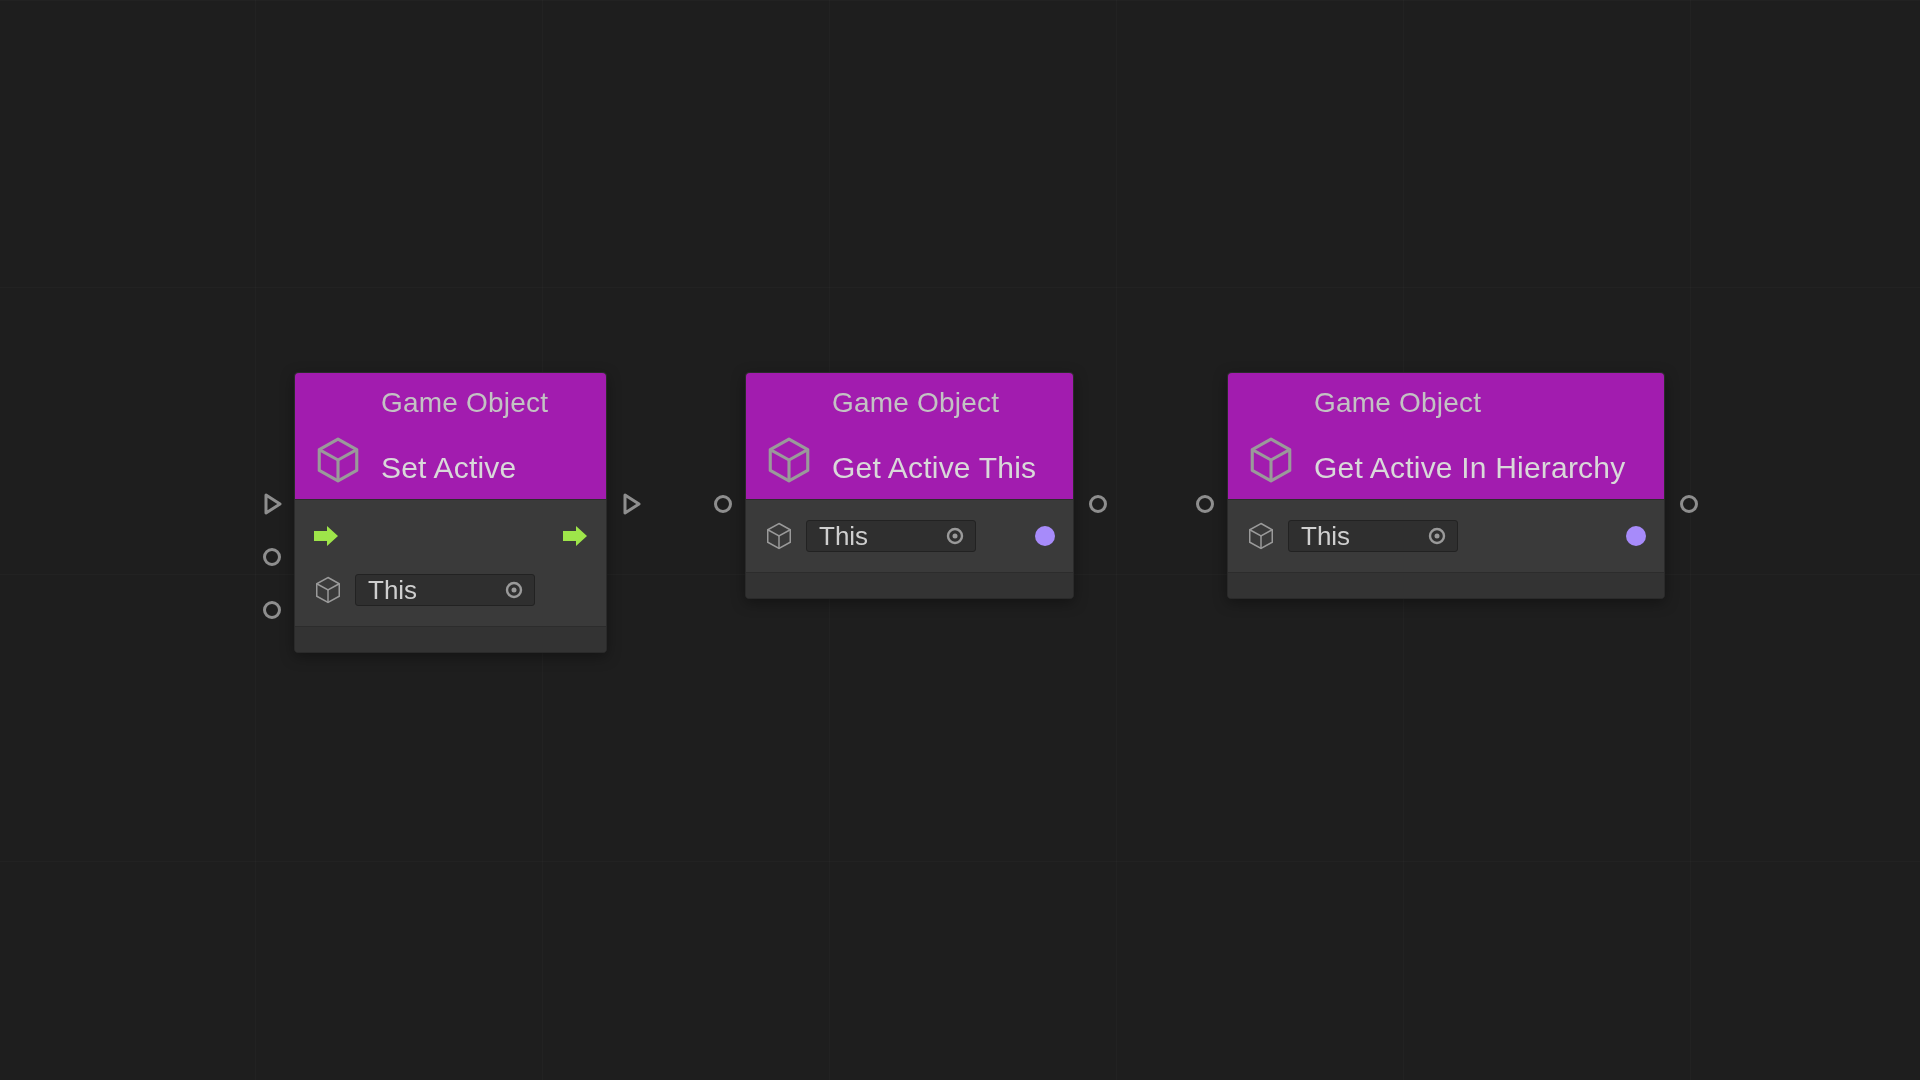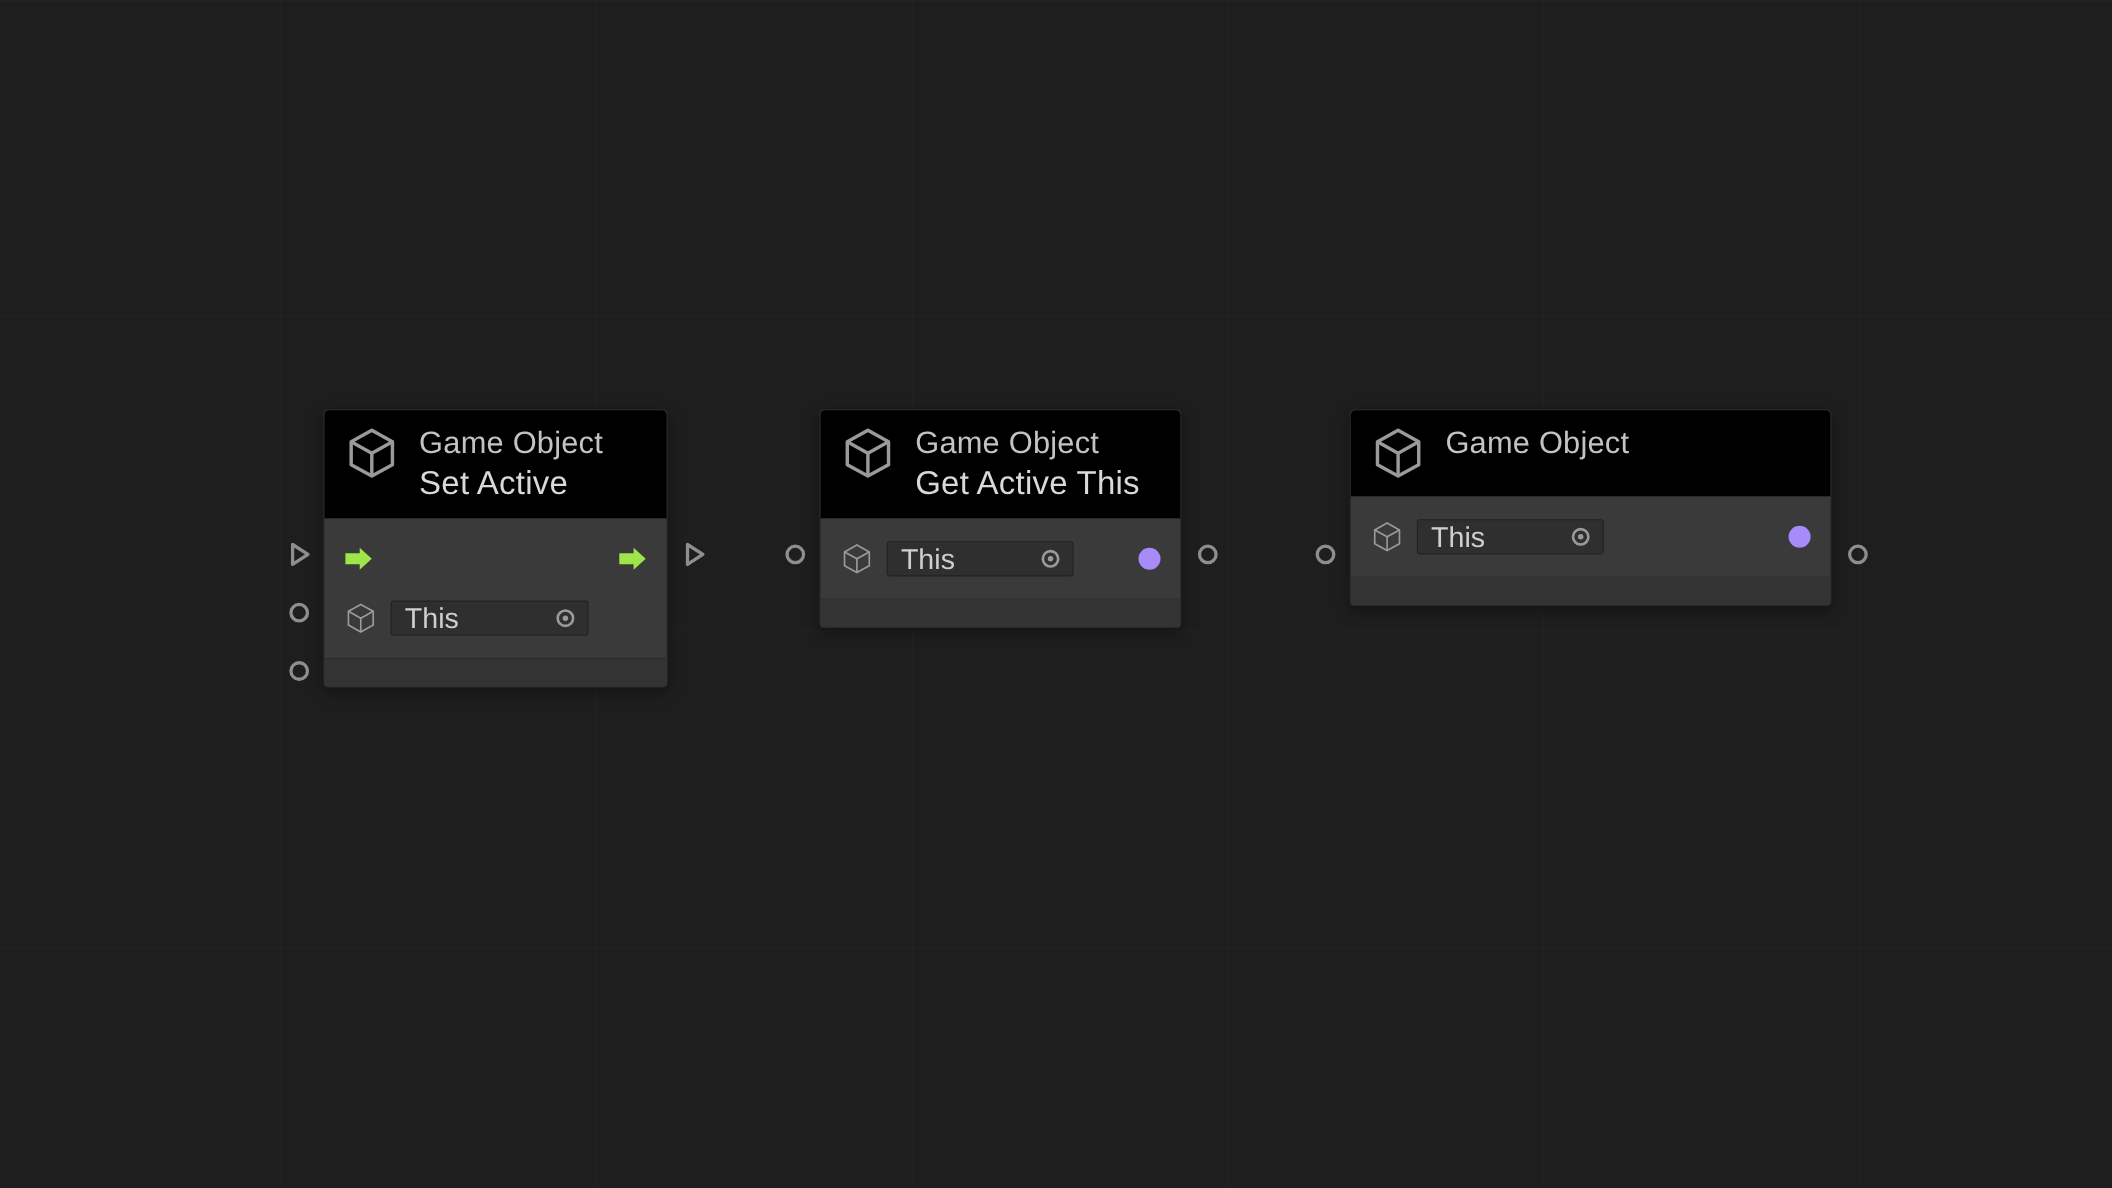--- a/index.html
+++ b/index.html
@@ -23,30 +23,30 @@
   .node {
     position: absolute;
     background: #3a3a3a;
     border: 1px solid #2a2a2a;
     border-radius: 4px;
     box-shadow: 0 4px 14px rgba(0,0,0,0.35);
     color: #c9c9c9;
   }
   .node-header {
     display: flex;
-    align-items: flex-start;
+    align-items: flex-end;
     gap: 18px;
     padding: 14px 22px 14px 18px;
-    background: #000000;
+    background: #a21caf;
     border-bottom: 1px solid #2d2d2d;
     border-radius: 4px 4px 0 0;
   }
   .node-header .titles { display: flex; flex-direction: column; gap: 4px; }
   .cat { font-size: 28px; color: #c3c3c3; font-weight: 400; letter-spacing: .2px; }
-  .name { font-size: 30px; color: #d9d9d9; font-weight: 400; letter-spacing: .2px; }
+  .name { font-size: 30px; color: #d9d9d9; font-weight: 400; letter-spacing: .2px; margin-top: 28px; }
 
   .node-body { padding: 10px 18px 10px 18px; position: relative; }
   .row {
     display: flex;
     align-items: center;
     min-height: 52px;
     gap: 12px;
     position: relative;
   }
   .row + .row { margin-top: 2px; }
@@ -226,20 +226,21 @@
     <div class="node-header">
       <span class="cube-icon">
         <svg viewBox="0 0 48 48">
             <path class="stk" d="M24 4 L42 14 L42 34 L24 44 L6 34 L6 14 Z"></path>
             <path class="stk" d="M6 14 L24 24 L42 14"></path>
             <path class="stk" d="M24 24 L24 44"></path>
           </svg>
       </span>
       <div class="titles">
         <span class="cat">Game Object</span>
+        <span class="name">Get Active In Hierarchy</span>
       </div>
     </div>
     <div class="node-body">
       <div class="row">
         <span class="cube-small">
           <svg viewBox="0 0 48 48">
               <path class="stk-thin" d="M24 4 L42 14 L42 34 L24 44 L6 34 L6 14 Z"></path>
               <path class="stk-thin" d="M6 14 L24 24 L42 14"></path>
               <path class="stk-thin" d="M24 24 L24 44"></path>
             </svg>

